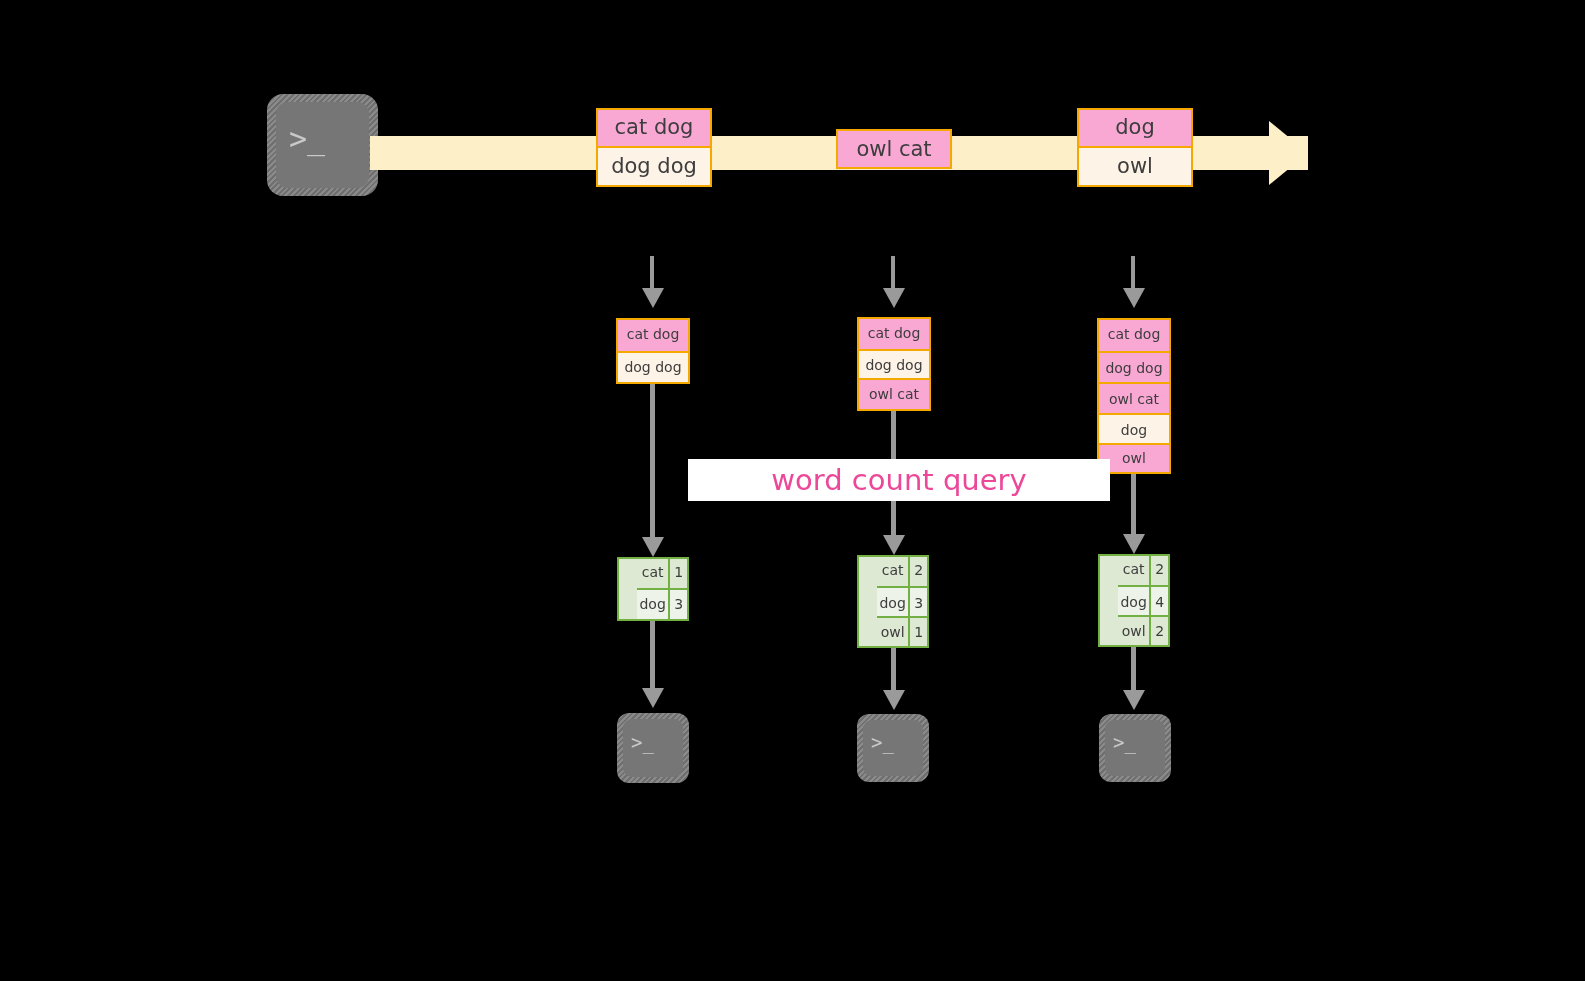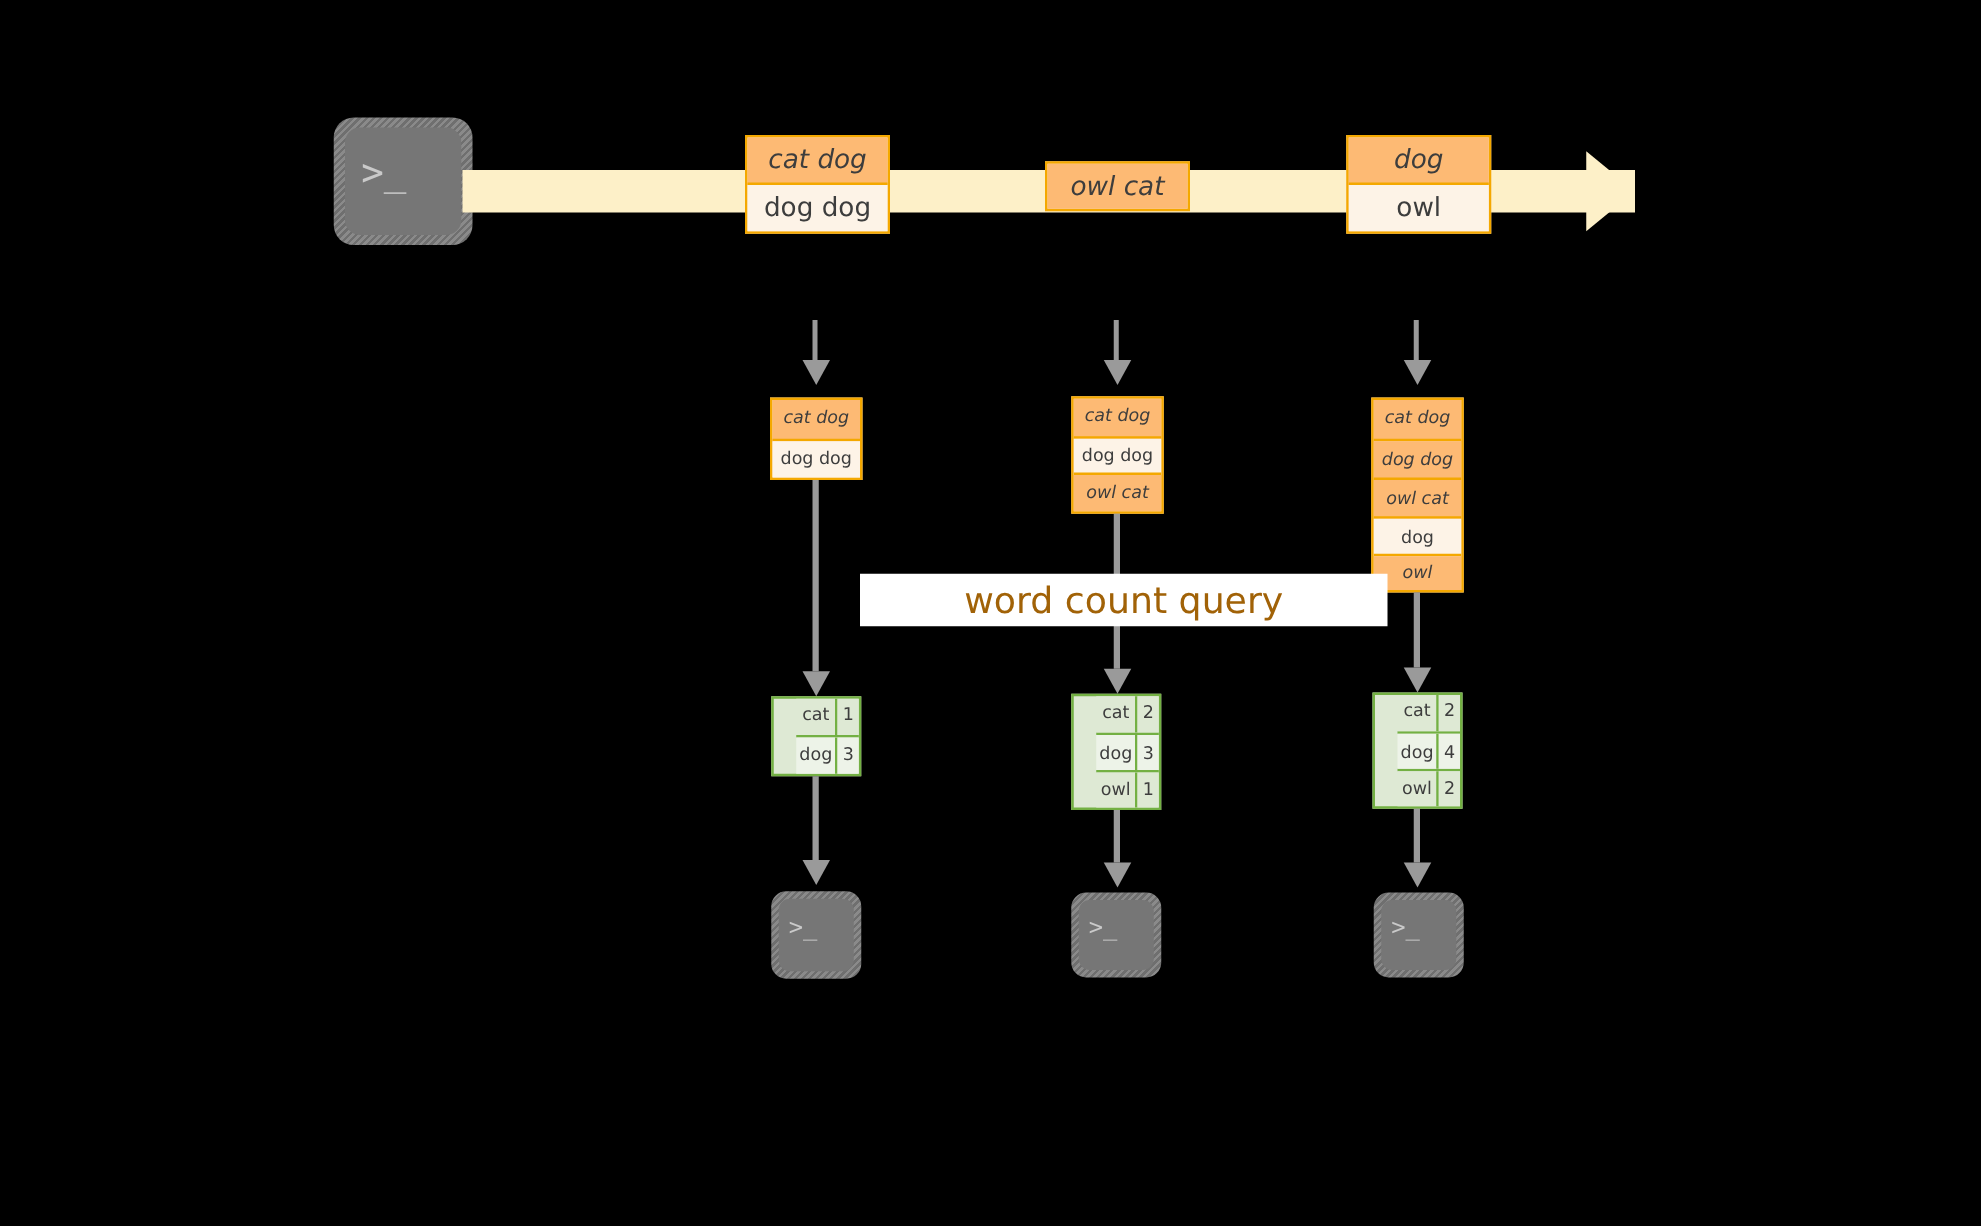--- a/index.html
+++ b/index.html
@@ -61,21 +61,21 @@
   }
   .otable .orow {
     box-sizing: border-box;
     border-bottom: 2px solid #F4A800;
     text-align: center;
     color: #3d3d3d;
     white-space: nowrap;
     overflow: hidden;
   }
   .otable .orow:last-child { border-bottom: none; }
-  .orow.shade-a { background: #fdba74; font-style: italic; }
+  .orow.shade-a { background: #f9a8d4; }
   .orow.shade-b { background: #FDF3E7; }
 
   
   .gtable {
     position: absolute;
     box-sizing: border-box;
     border: 2px solid #73B043;
     display: flex;
     flex-direction: column;
     background: #DEE9D4;
@@ -124,21 +124,21 @@
     height: 0;
     border-left: 11px solid transparent;
     border-right: 11px solid transparent;
     border-top: 20px solid #9a9a9a;
   }
 
   
   .banner {
     position: absolute;
     background: #FFFFFF;
-    color: #a16207;
+    color: #ec4899;
     display: flex;
     align-items: center;
     justify-content: center;
     white-space: nowrap;
   }
 </style>
 </head>
 <body>
 
 <div id="canvas">

